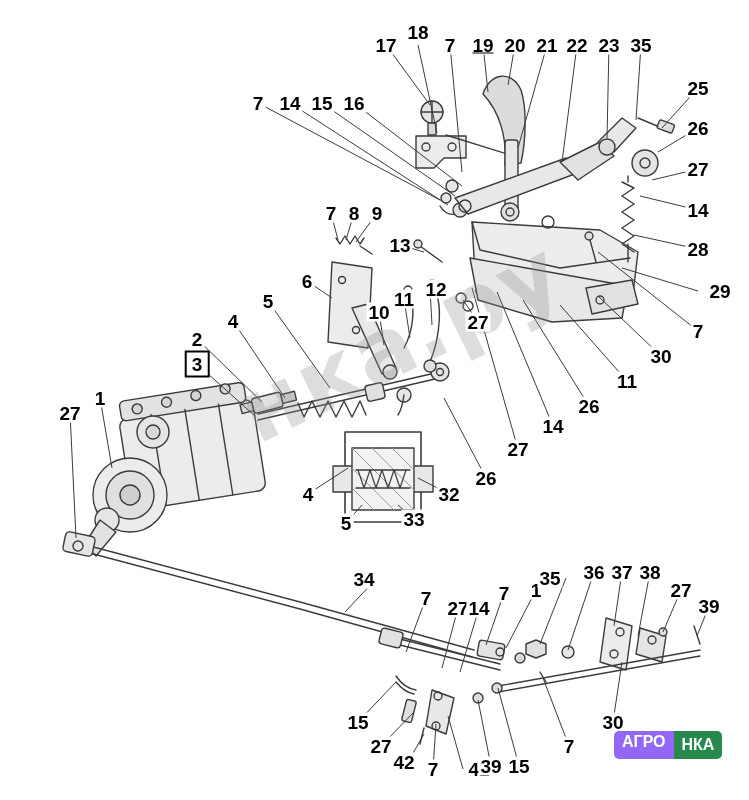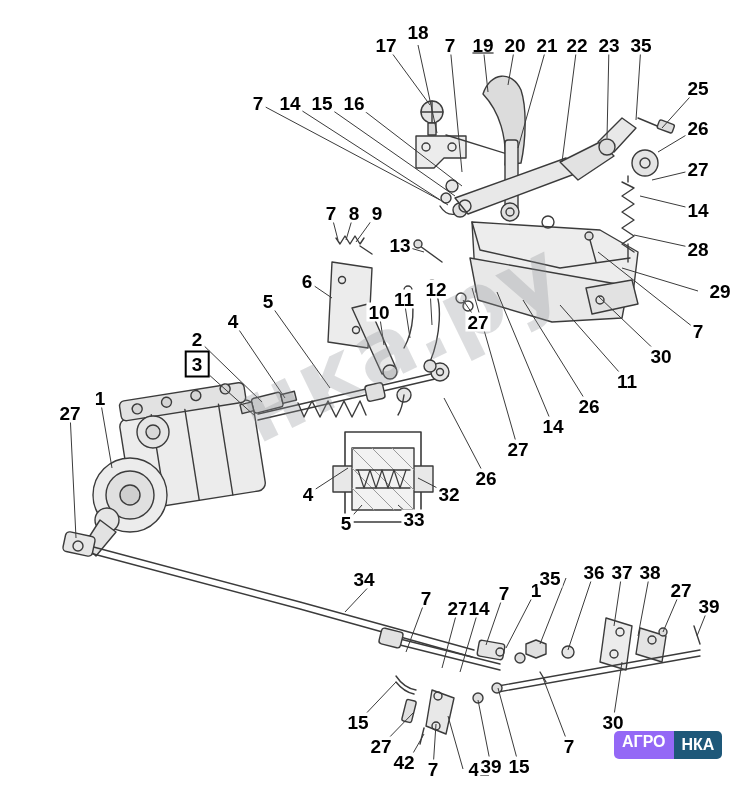--- a/index.html
+++ b/index.html
@@ -19,21 +19,21 @@
     position:absolute;left:130px;top:290px;width:540px;text-align:center;
     transform:rotate(-26deg);transform-origin:center;
     font:700 88px "DejaVu Sans",sans-serif;color:#8f9296;opacity:.30;
     pointer-events:none;letter-spacing:2px;
   }
   .logo{
     position:absolute;left:614px;top:731px;display:flex;align-items:stretch;
     font:700 16px "Liberation Sans",sans-serif;color:#fff;opacity:.92;
   }
   .logo .agro{background:#8b5cf6;padding:2px 8px;border-radius:5px 0 0 5px;}
-  .logo .nka{background:#0c4a6e;padding:5px 8px;border-radius:0 5px 5px 0;}
+  .logo .nka{background:#15803d;padding:5px 8px;border-radius:0 5px 5px 0;}
 </style>
 </head>
 <body>
 
 <div class="canvas">
 
   <svg class="diagram" width="749" height="800" viewBox="0 0 749 800">
     <g stroke="#3b3b3b" stroke-width="1.4" fill="none" stroke-linejoin="round" stroke-linecap="round">
 
       <g>

